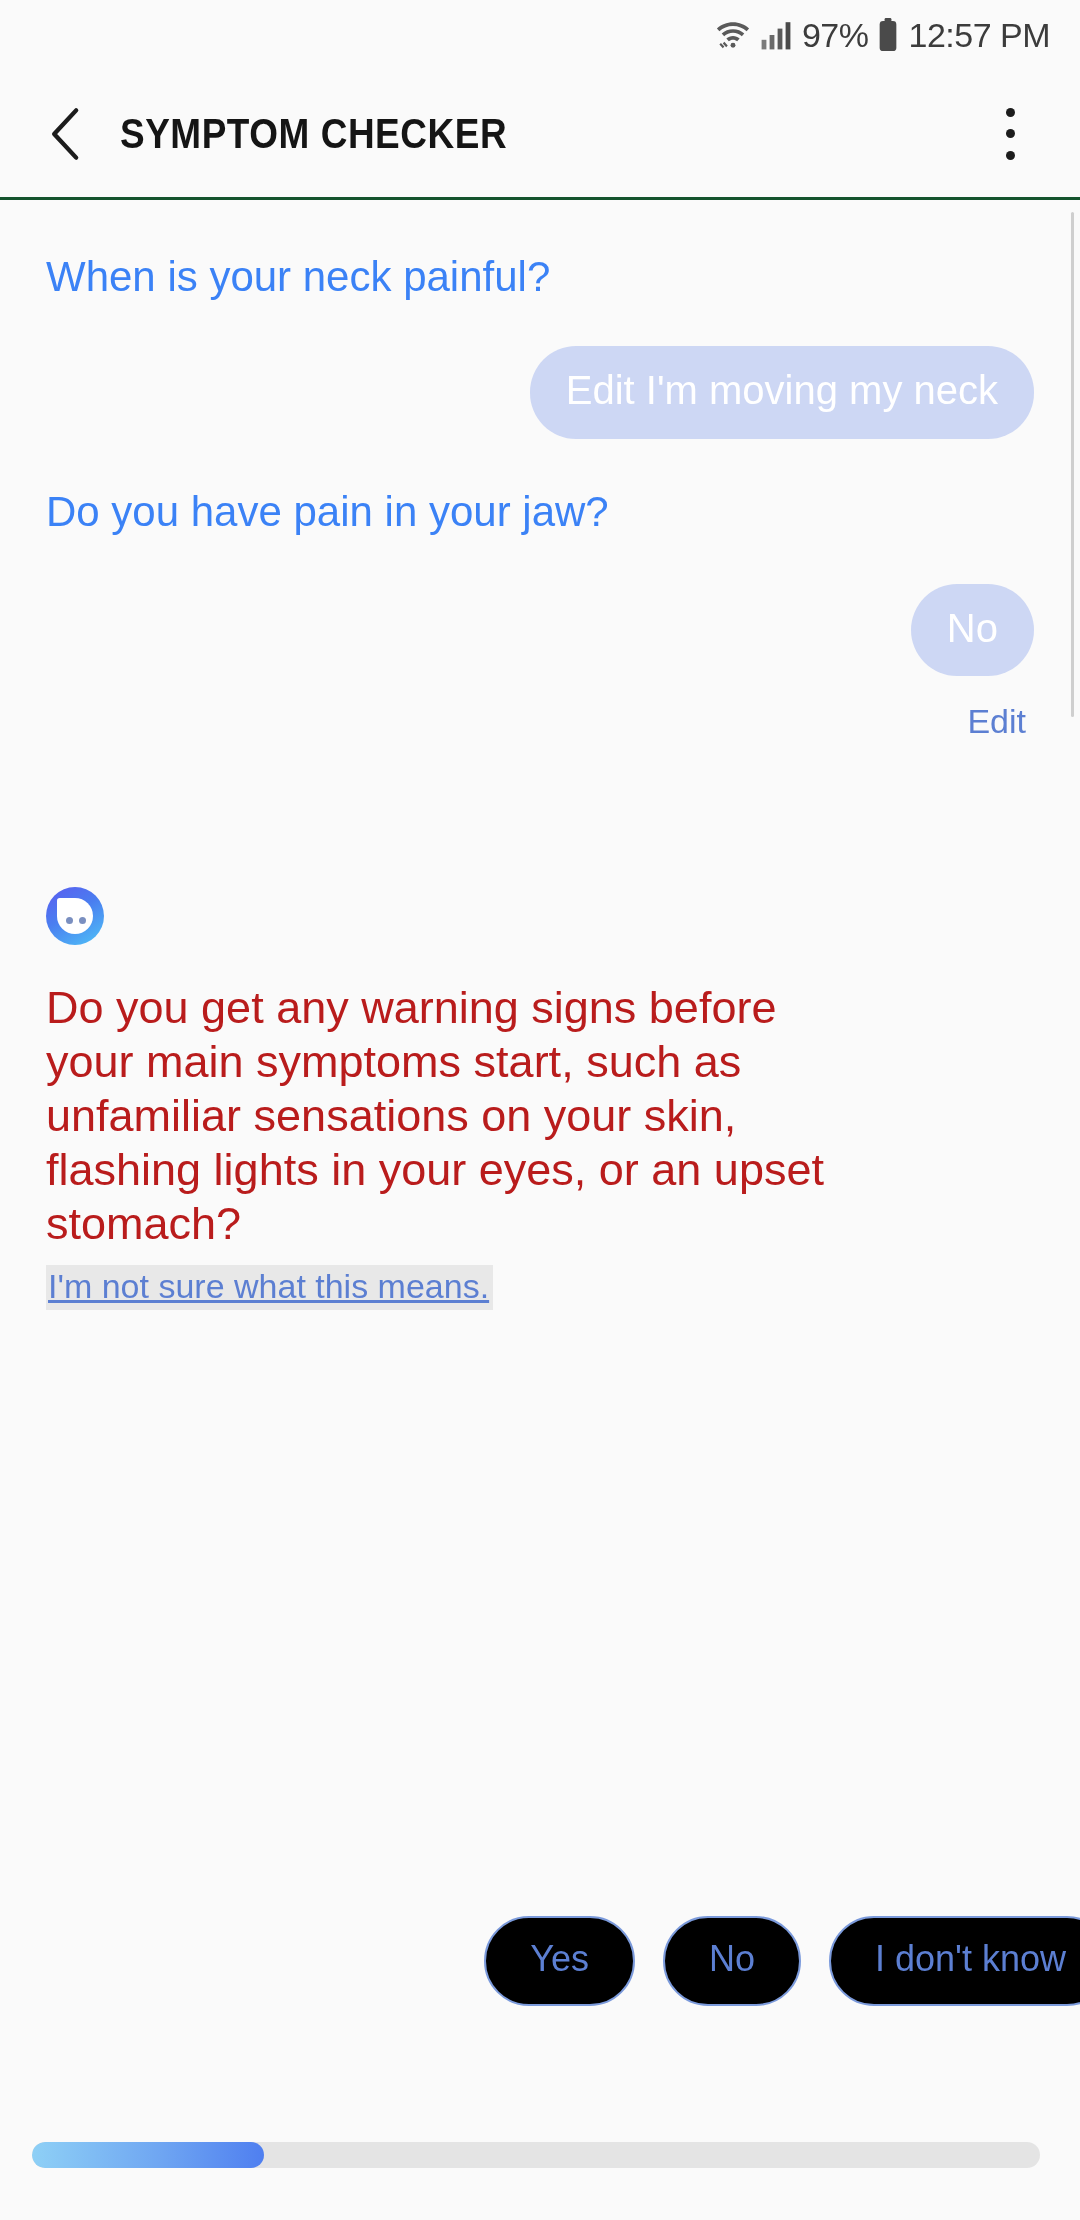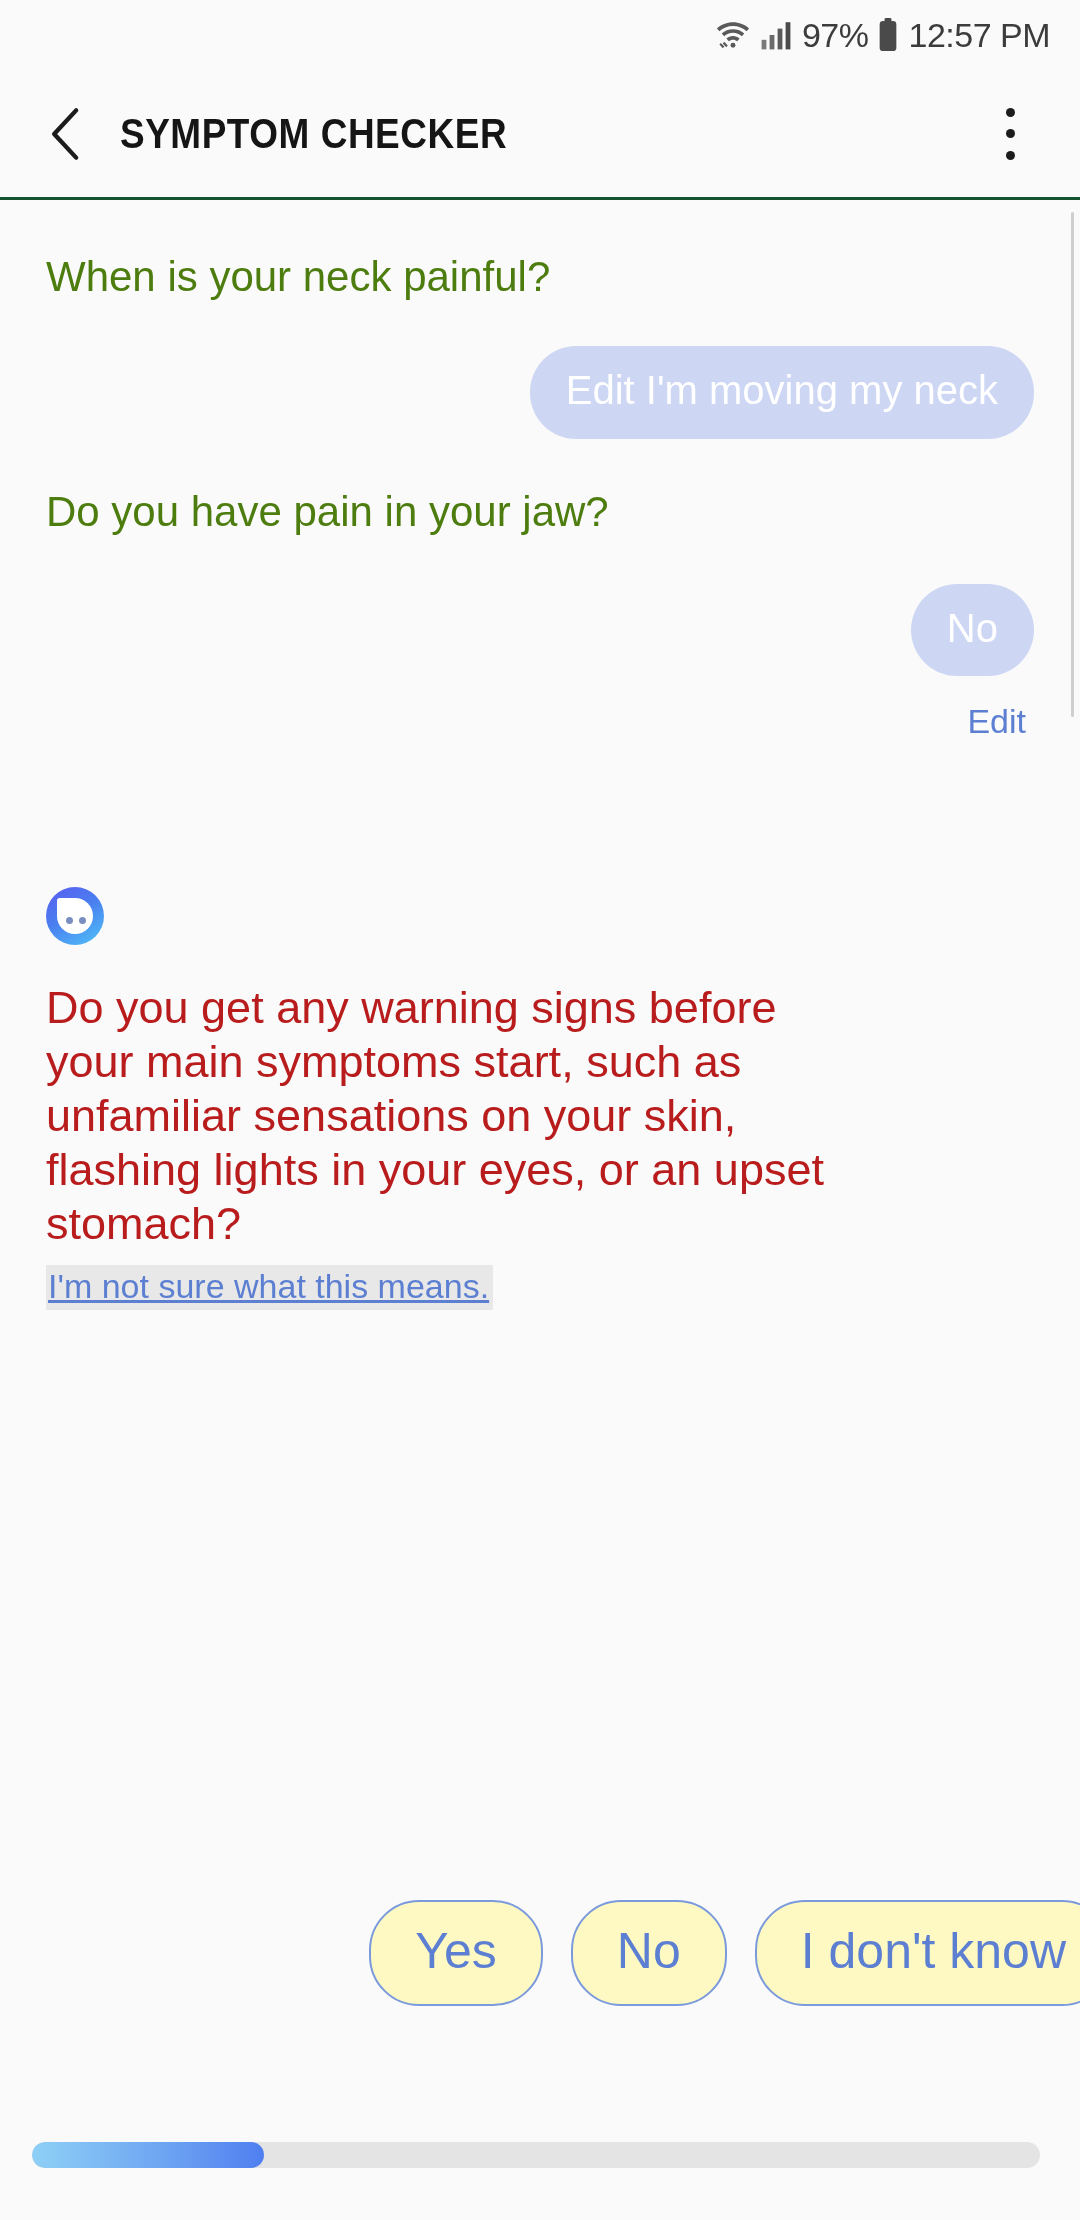--- a/index.html
+++ b/index.html
@@ -87,21 +87,21 @@
     font-size:40px;
     line-height:1.12;
     padding:22px 36px 26px;
     border-radius:46px;
     max-width:640px;
     white-space:nowrap;
   }
 
   .q-faded{
     font-size:42px;
-    color:#4d7c0f;
+    color:#3b82f6;
     line-height:1.2;
     white-space:nowrap;
   }
 
   .edit-link{
     font-size:34px;
     color:#5c7fd2;
     font-weight:500;
     cursor:pointer;
   }
@@ -149,23 +149,23 @@
   .answers{
     position:absolute;
     left:0; right:0; bottom:84px;
     display:flex; justify-content:flex-end;
     gap:28px;
     padding-right:0;
   }
   .answer-btn{
     border:2px solid #7b9adb;
     border-radius:50px;
-    background:#fef9c3;
+    background:#000000;
     color:#5c7fd2;
-    font-size:50px;
+    font-size:36px;
     padding:20px 44px 24px;
     white-space:nowrap;
     cursor:pointer;
   }
 
   
   .progress-wrap{
     position:absolute;
     left:0; bottom:0;
     width:100%; height:130px;

